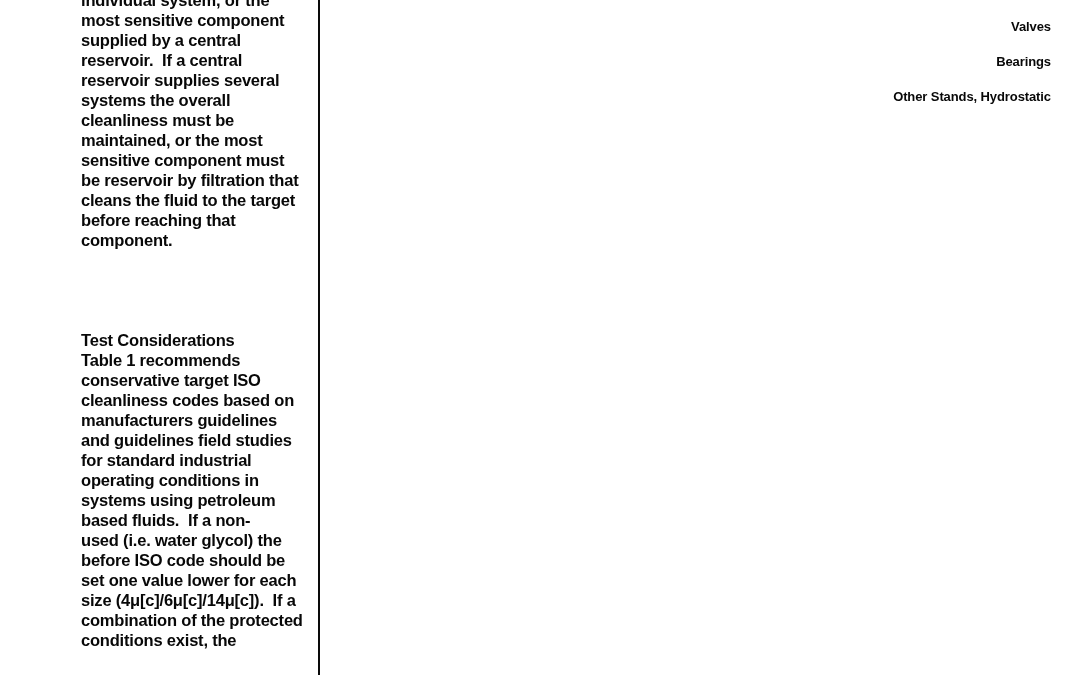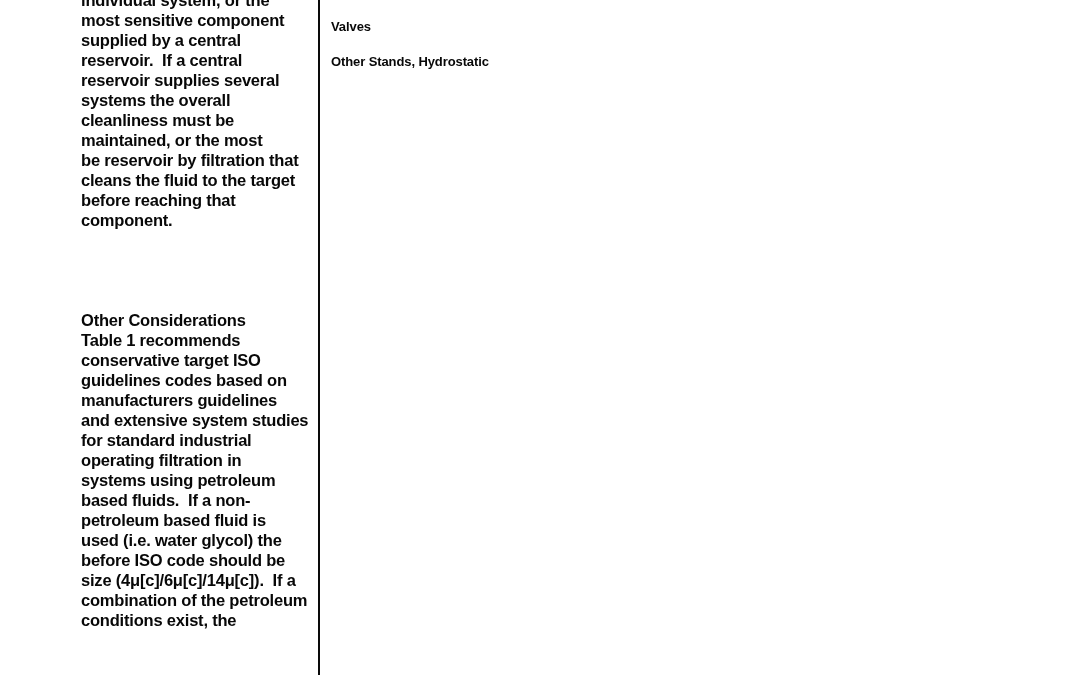--- a/index.html
+++ b/index.html
@@ -37,21 +37,21 @@
   }
   
   .table-area {
     position: absolute;
     left: 331px; top: 0;
     width: 720px;
     font-size: 13px;
     font-weight: 700;
     letter-spacing: -0.1px;
   }
-  .tsection { margin-top: 19px; }
+  .tsection { margin-top: 19px; text-align: right; }
   .tsection:first-child { margin-top: 0; }
   .section-header {
     height: 16px;
     line-height: 16px;
     margin-bottom: 6px;
     font-weight: 800;
     white-space: pre;
   }
 </style>
 </head>
@@ -62,46 +62,50 @@
 <div class="left-col">
   <div id="intro-lines">
       <div class="tline">individual system, or the</div>
       <div class="tline">most sensitive component</div>
       <div class="tline">supplied by a central</div>
       <div class="tline">reservoir.  If a central</div>
       <div class="tline">reservoir supplies several</div>
       <div class="tline">systems the overall</div>
       <div class="tline">cleanliness must be</div>
       <div class="tline">maintained, or the most</div>
+      <div class="tline">sensitive component must</div>
       <div class="tline">be reservoir by filtration that</div>
       <div class="tline">cleans the fluid to the target</div>
       <div class="tline">before reaching that</div>
       <div class="tline">component.</div>
     </div>
-  <div class="heading">Other Considerations</div>
+  <div class="heading">Test Considerations</div>
   <div id="body-lines">
       <div class="tline">Table 1 recommends</div>
       <div class="tline">conservative target ISO</div>
-      <div class="tline">guidelines codes based on</div>
+      <div class="tline">cleanliness codes based on</div>
       <div class="tline">manufacturers guidelines</div>
-      <div class="tline">and extensive system studies</div>
+      <div class="tline">and guidelines field studies</div>
       <div class="tline">for standard industrial</div>
-      <div class="tline">operating filtration in</div>
+      <div class="tline">operating conditions in</div>
       <div class="tline">systems using petroleum</div>
       <div class="tline">based fluids.  If a non-</div>
-      <div class="tline">petroleum based fluid is</div>
       <div class="tline">used (i.e. water glycol) the</div>
       <div class="tline">before ISO code should be</div>
+      <div class="tline">set one value lower for each</div>
       <div class="tline">size (4μ[c]/6μ[c]/14μ[c]).  If a</div>
-      <div class="tline">combination of the petroleum</div>
+      <div class="tline">combination of the protected</div>
       <div class="tline">conditions exist, the</div>
     </div>
 </div>
 
 <div class="table-area" id="table-root">
     <div class="tsection"></div>
     <div class="tsection">
       <div class="section-header">Valves</div>
     </div>
     <div class="tsection">
+      <div class="section-header">Bearings</div>
+    </div>
+    <div class="tsection">
       <div class="section-header">Other Stands, Hydrostatic</div>
     </div>
   </div>
 
 </body></html>

